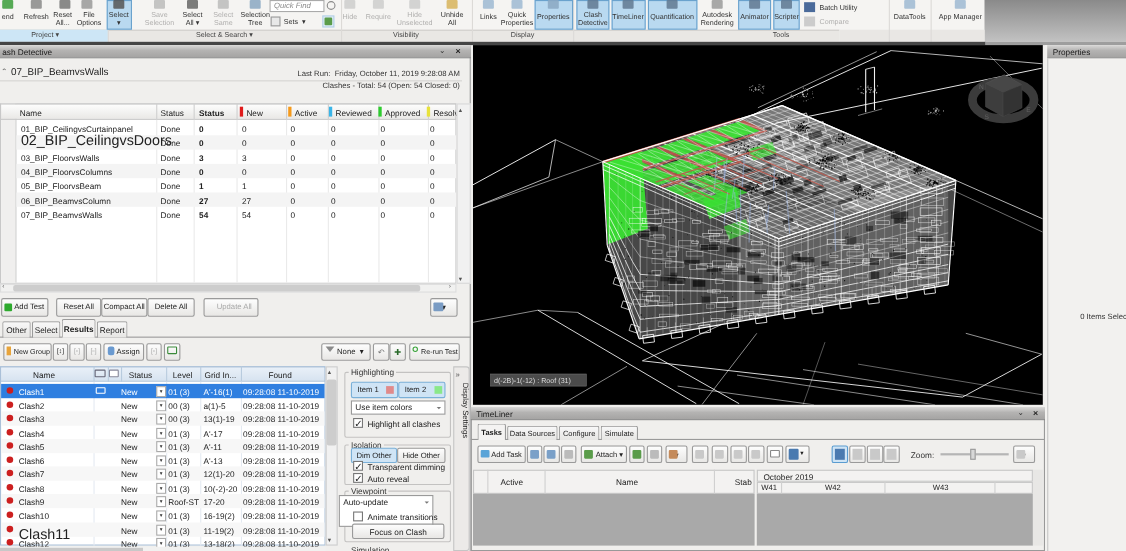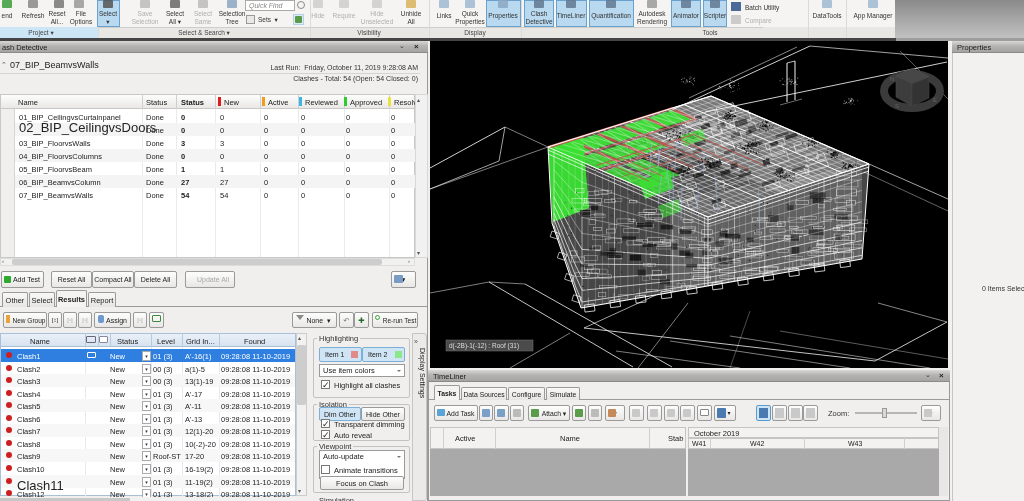--- a/index.html
+++ b/index.html
@@ -364,21 +364,21 @@
 <div class="gb" style="left:313px;top:404px;width:97px;height:37px"></div>
 <div class="gl" style="left:317px;top:400px">Isolation</div>
 <div class="btn" style="left:319px;top:407px;width:42px;height:14px;line-height:13px;background:#cfe4f5;border-color:#7ab0d8;font-size:7px">Dim Other</div>
 <div class="btn" style="left:361px;top:407px;width:44px;height:14px;line-height:13px;font-size:7px">Hide Other</div>
 <div class="chk" style="left:321px;top:419px">✓</div>
 <div class="abs" style="left:334px;top:420px;font-size:7.5px">Transparent dimming</div>
 <div class="chk" style="left:321px;top:430px">✓</div>
 <div class="abs" style="left:334px;top:431px;font-size:7.5px">Auto reveal</div>
 <div class="gb" style="left:313px;top:446px;width:97px;height:47px"></div>
 <div class="gl" style="left:317px;top:442px">Viewpoint</div>
-<div class="combo" style="left:319px;top:450px;width:86px;height:29px">Auto-update</div>
+<div class="combo" style="left:308px;top:450px;width:86px;height:29px">Auto-update</div>
 <div class="chk" style="left:321px;top:465px"></div>
 <div class="abs" style="left:334px;top:466px;font-size:7.5px">Animate transitions</div>
 <div class="btn" style="left:320px;top:476px;width:84px;height:14px;line-height:13px">Focus on Clash</div>
 <div class="gl" style="left:317px;top:496px">Simulation</div>
 <div class="abs" style="left:412px;top:333px;width:15px;height:168px;background:#eceae8;border:1px solid #c5c5c5;border-radius:0 3px 3px 0"></div>
 <div class="abs" style="left:414px;top:338px;font-size:7px;color:#555">»</div>
 <div class="abs" style="left:413px;top:348px;width:13px;height:120px;writing-mode:vertical-rl;font-size:7px;color:#222">Display Settings</div>
 <div class="abs" style="left:430px;top:41px;width:518px;height:327px;background:#000;overflow:hidden">
 <svg width="518" height="327" viewBox="0 0 518 327" style="position:absolute;left:0;top:0">
       <line x1="0.0" y1="127.0" x2="75.0" y2="86.0" stroke="#fff" stroke-width="0.9" opacity="0.9"></line>

